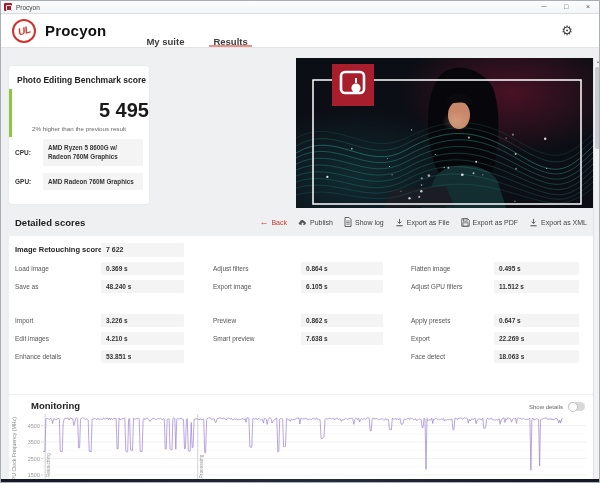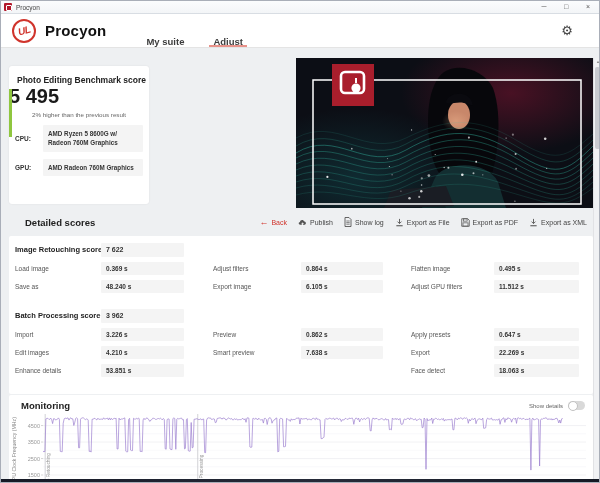--- a/index.html
+++ b/index.html
@@ -36,40 +36,40 @@
                        height:2px; background:#e8928a; }
   .gear { margin-left:auto; margin-right:26px; font-size:13px; color:#444; cursor:pointer; }
 
   
   .content { position:absolute; left:0; top:57px; width:512px; height:436px; background:#eef0f2; }
 
   .card { position:absolute; background:#fff; border-radius:3px; box-shadow:0 0 2px rgba(0,0,0,0.08); }
   .score-card { left:8px; top:8px; width:140px; height:138px; }
   .score-card h2 { font-size:8.5px; color:#222; padding:9px 0 0 8px; }
   .green-bar { position:absolute; left:0; top:23px; width:3px; height:48px; background:#8fc63f; }
-  .big-score { text-align:left; font-size:20px; font-weight:bold; color:#1a1a1a; }
+  .big-score { text-align:right; font-size:20px; font-weight:bold; color:#1a1a1a; margin-top:14px; }
   .score-sub { text-align:center; font-size:6.2px; color:#666; margin-top:3px; }
   .spec-row { display:flex; margin:7px 6px 0 6px; align-items:center; }
   .spec-label { width:28px; font-size:6.5px; font-weight:bold; color:#333; }
   .spec-value { flex:1; background:#f4f4f4; font-size:6.3px; font-weight:bold; color:#333;
                 padding:4px 5px; line-height:1.5; border-radius:1px; }
 
   .versions-card { left:152px; top:8px; width:138px; height:138px; }
   .versions-card h2 { font-size:8.5px; color:#222; padding:9px 0 0 10px; }
   .ver-row { display:flex; background:#f5f5f5; margin:7px 8px 0 8px; padding:5px 6px;
              border-radius:1px; align-items:center; }
   .ver-name { width:58px; font-size:6.3px; font-weight:bold; color:#333; line-height:1.5; }
   .ver-num { font-size:6.3px; color:#777; margin-left:8px; }
 
   .hero { position:absolute; left:295px; top:0; width:297px; height:150px; overflow:hidden; }
 
   
   .detailed-bar { position:absolute; left:0; top:150px; width:592px; height:28px;
                   display:flex; align-items:center; }
-  .detailed-title { font-size:9.5px; font-weight:bold; color:#222; margin-left:24px; }
+  .detailed-title { font-size:9.5px; font-weight:bold; color:#222; margin-left:14px; }
   .actions { margin-left:auto; margin-right:6px; display:flex; align-items:center; gap:11px; }
   .action-btn { display:flex; align-items:center; gap:3px; font-size:7px; color:#444; cursor:pointer; }
   .action-btn svg { display:block; }
   .action-btn.back { color:#d0342c; }
   .back-arrow { font-size:9px; color:#d0342c; line-height:7px; }
 
   
   .detail-panel { position:absolute; left:8px; top:178px; width:584px; height:158px;
                   background:#fff; border-radius:2px; padding-top:7px; }
   .drow { position:relative; height:13px; margin-top:5px; }
@@ -80,21 +80,21 @@
           color:#333; line-height:13px; padding-left:5px; border-radius:1px; }
   .dbox.h { height:14px; line-height:14px; font-size:7px; }
   .c1l { left:6px; }   .c1v { left:92px;  width:83px; }
   .c2l { left:204px; } .c2v { left:292px; width:82px; }
   .c3l { left:402px; } .c3v { left:485px; width:85px; }
   .section-gap { height:16px; }
 
   
   .monitoring-panel { position:absolute; left:8px; top:337px; width:584px; height:99px;
                       background:#fff; border-radius:2px; overflow:hidden; }
-  .mon-head { display:flex; align-items:center; padding:5px 8px 0 12px; }
+  .mon-head { display:flex; align-items:flex-end; padding:5px 8px 0 22px; }
   .mon-title { font-size:9.5px; font-weight:bold; color:#222; }
   .show-details { margin-left:auto; display:flex; align-items:center; gap:5px; }
   .show-details-label { font-size:6px; color:#666; }
   .toggle { width:17px; height:9px; background:#d9d9d9; border-radius:5px; position:relative; cursor:pointer; }
   .toggle-knob { position:absolute; left:0px; top:-0.5px; width:10px; height:10px; background:#fff;
                  border:1px solid #c2c2c2; border-radius:50%; }
   #monitor-chart { position:absolute; left:0; top:19px; }
 
   
   .scrollbar { position:absolute; left:592px; top:0; width:8px; height:436px;
@@ -121,21 +121,21 @@
   </div>
 
   <div class="appheader">
     <div class="ul-logo">
       <span>UL</span>
     </div>
     <div class="brand">Procyon</div>
     <div class="tabs">
       <div class="tab">My suite</div>
       <div class="tab-sep"></div>
-      <div class="tab active">Adjust</div>
+      <div class="tab active">Results</div>
     </div>
     <div class="gear">⚙</div>
   </div>
 
   <div class="content">
 
     <div class="card score-card">
       <div class="green-bar"></div>
       <h2>Photo Editing Benchmark score</h2>
       <div class="big-score">5 495</div>
@@ -299,24 +299,20 @@
       <div class="drow">
         <div class="dlabel c1l">Save as</div>
         <div class="dbox c1v">48.240 s</div>
         <div class="dlabel c2l">Export image</div>
         <div class="dbox c2v">6.105 s</div>
         <div class="dlabel c3l">Adjust GPU filters</div>
         <div class="dbox c3v">11.512 s</div>
       </div>
       <div class="section-gap"></div>
 
-      <div class="drow header">
-        <div class="dlabel h c1l">Batch Processing score</div>
-        <div class="dbox h c1v">3 962</div>
-      </div>
       <div class="drow">
         <div class="dlabel c1l">Import</div>
         <div class="dbox c1v">3.226 s</div>
         <div class="dlabel c2l">Preview</div>
         <div class="dbox c2v">0.862 s</div>
         <div class="dlabel c3l">Apply presets</div>
         <div class="dbox c3v">0.647 s</div>
       </div>
       <div class="drow">
         <div class="dlabel c1l">Edit images</div>

